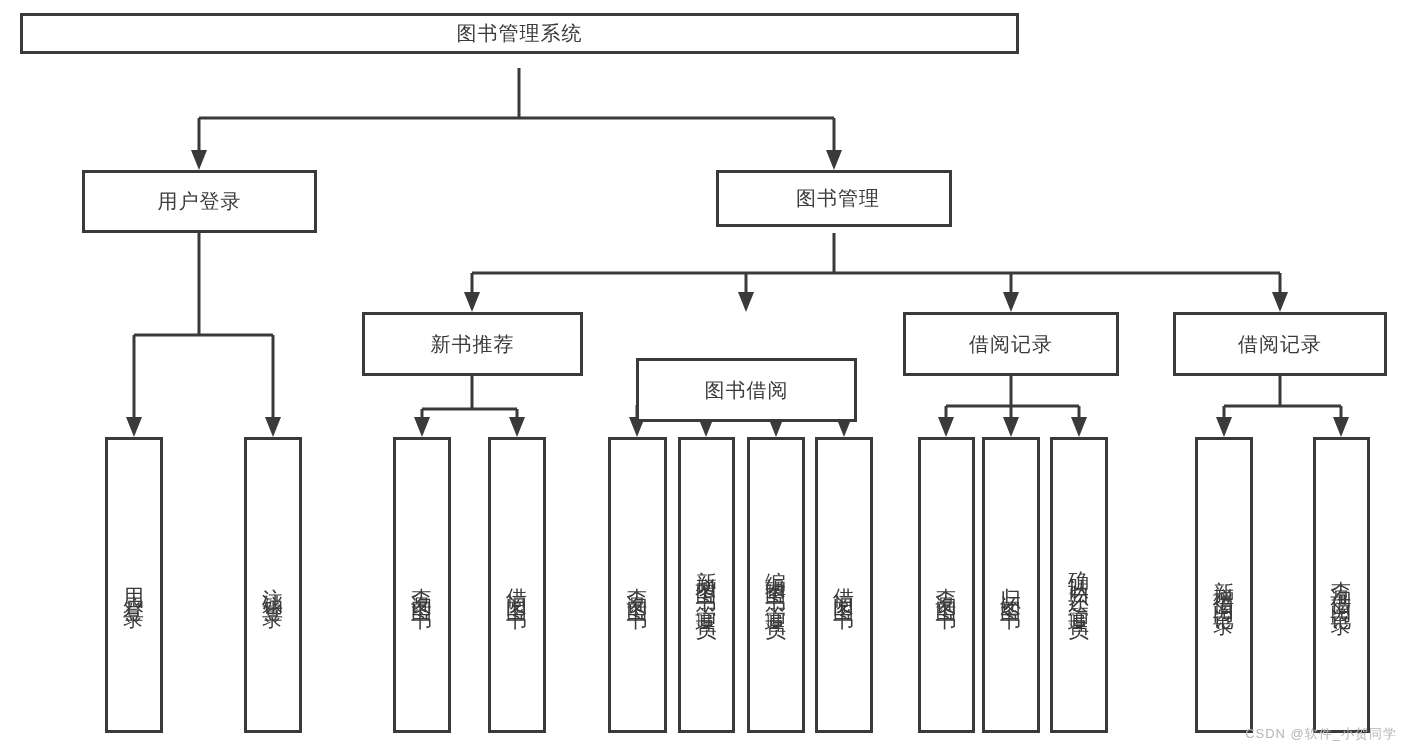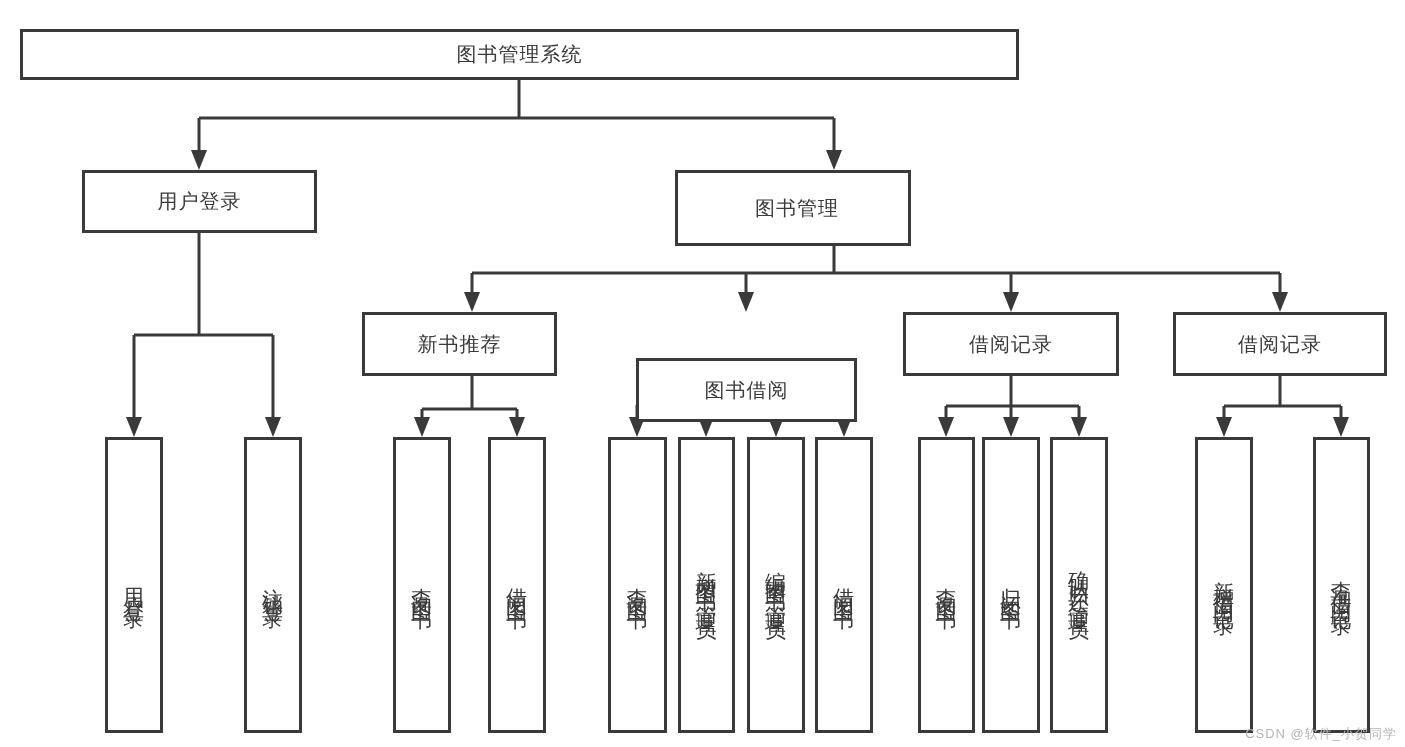--- a/index.html
+++ b/index.html
@@ -52,24 +52,24 @@
   .leaf {
     font-size: 21px;
   }
   .leaf .vtext {
     writing-mode: vertical-rl;
     text-orientation: mixed;
     letter-spacing: 7px;
     line-height: 1;
   }
   
-  .n-root  { left: 20px;   top: 29px;  width: 999px; height: 51px; }
+  .n-root  { left: 20px;   top: 13px;  width: 999px; height: 41px; }
   .n-l2a   { left: 82px;   top: 170px; width: 235px; height: 63px; }
-  .n-l2b   { left: 675px;  top: 170px; width: 236px; height: 76px; padding-left: 8px; }
-  .n-l3a   { left: 362px;  top: 312px; width: 195px; height: 64px; }
+  .n-l2b   { left: 716px;  top: 170px; width: 236px; height: 57px; padding-left: 8px; }
+  .n-l3a   { left: 362px;  top: 312px; width: 221px; height: 64px; }
   .n-l3b   { left: 636px;  top: 312px; width: 221px; height: 64px; margin-top: 46px; }
   .n-l3c   { left: 903px;  top: 312px; width: 216px; height: 64px; }
   .n-l3d   { left: 1173px; top: 312px; width: 214px; height: 64px; }
   .leaf    { top: 437px; height: 296px; }
   .n-f1  { left: 105px;  width: 58px; }
   .n-f2  { left: 244px;  width: 58px; }
   .n-f3  { left: 393px;  width: 58px; }
   .n-f4  { left: 488px;  width: 58px; }
   .n-f5  { left: 608px;  width: 59px; }
   .n-f6  { left: 678px;  width: 57px; }

